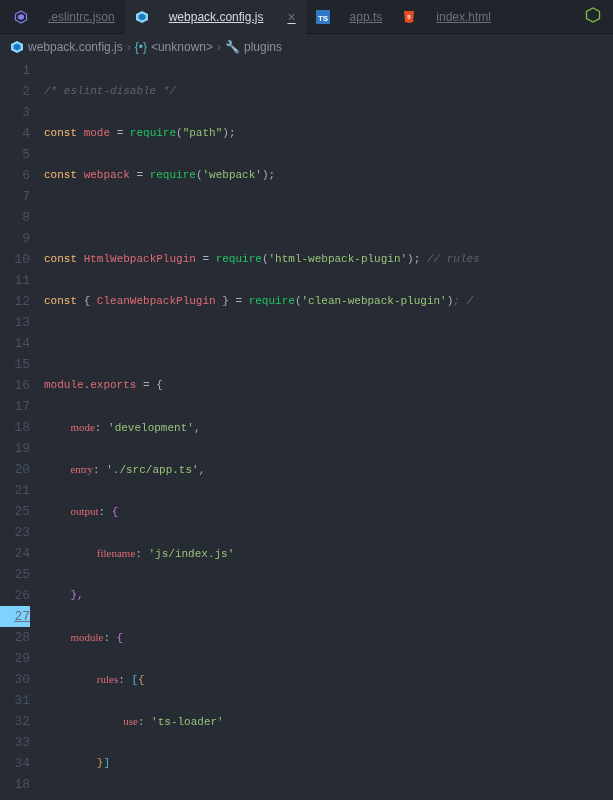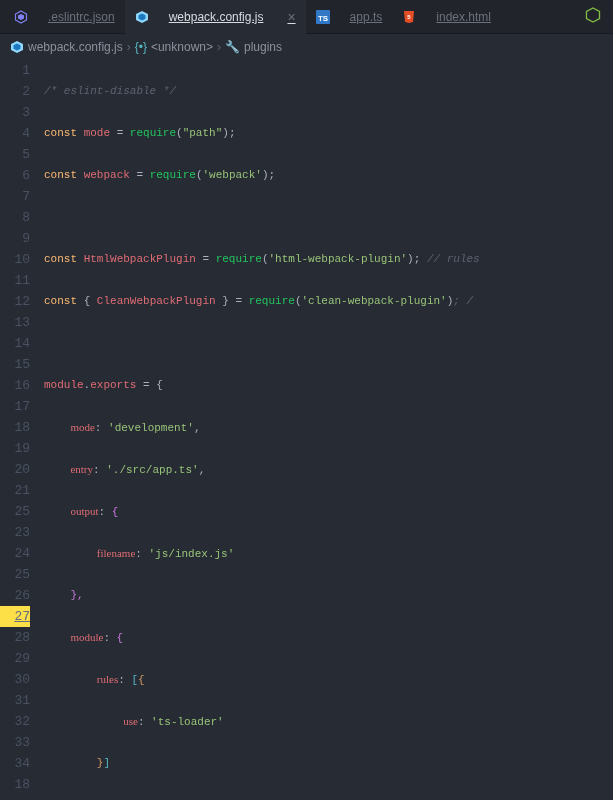--- a/index.html
+++ b/index.html
@@ -64,21 +64,21 @@
   font-size: 13px;
 }
 .code {
   flex: 1;
   line-height: 21px;
   white-space: pre;
   position: relative;
   font-size: 11px;
 }
 .line { height: 21px; }
-.gutter .num.hl { color: #636d83; background: #fde047; text-decoration: underline; }
+.gutter .num.hl { color: #636d83; background: #7dd3fc; text-decoration: underline; }
 .c-comment { color: #5c6370; font-style: italic; }
 .c-keyword { color: #fdba74; }
 .c-var { color: #e06c75; }
 .c-func { color: #22c55e; }
 .c-string { color: #98c379; }
 .c-prop { color: #e06c75; font-family: Liberation Serif, serif; }
 .c-punc { color: #abb2bf; }
 .c-brace-y { color: #d19a66; }
 .c-brace-p { color: #c678dd; }
 .c-brace-b { color: #56b6c2; }

